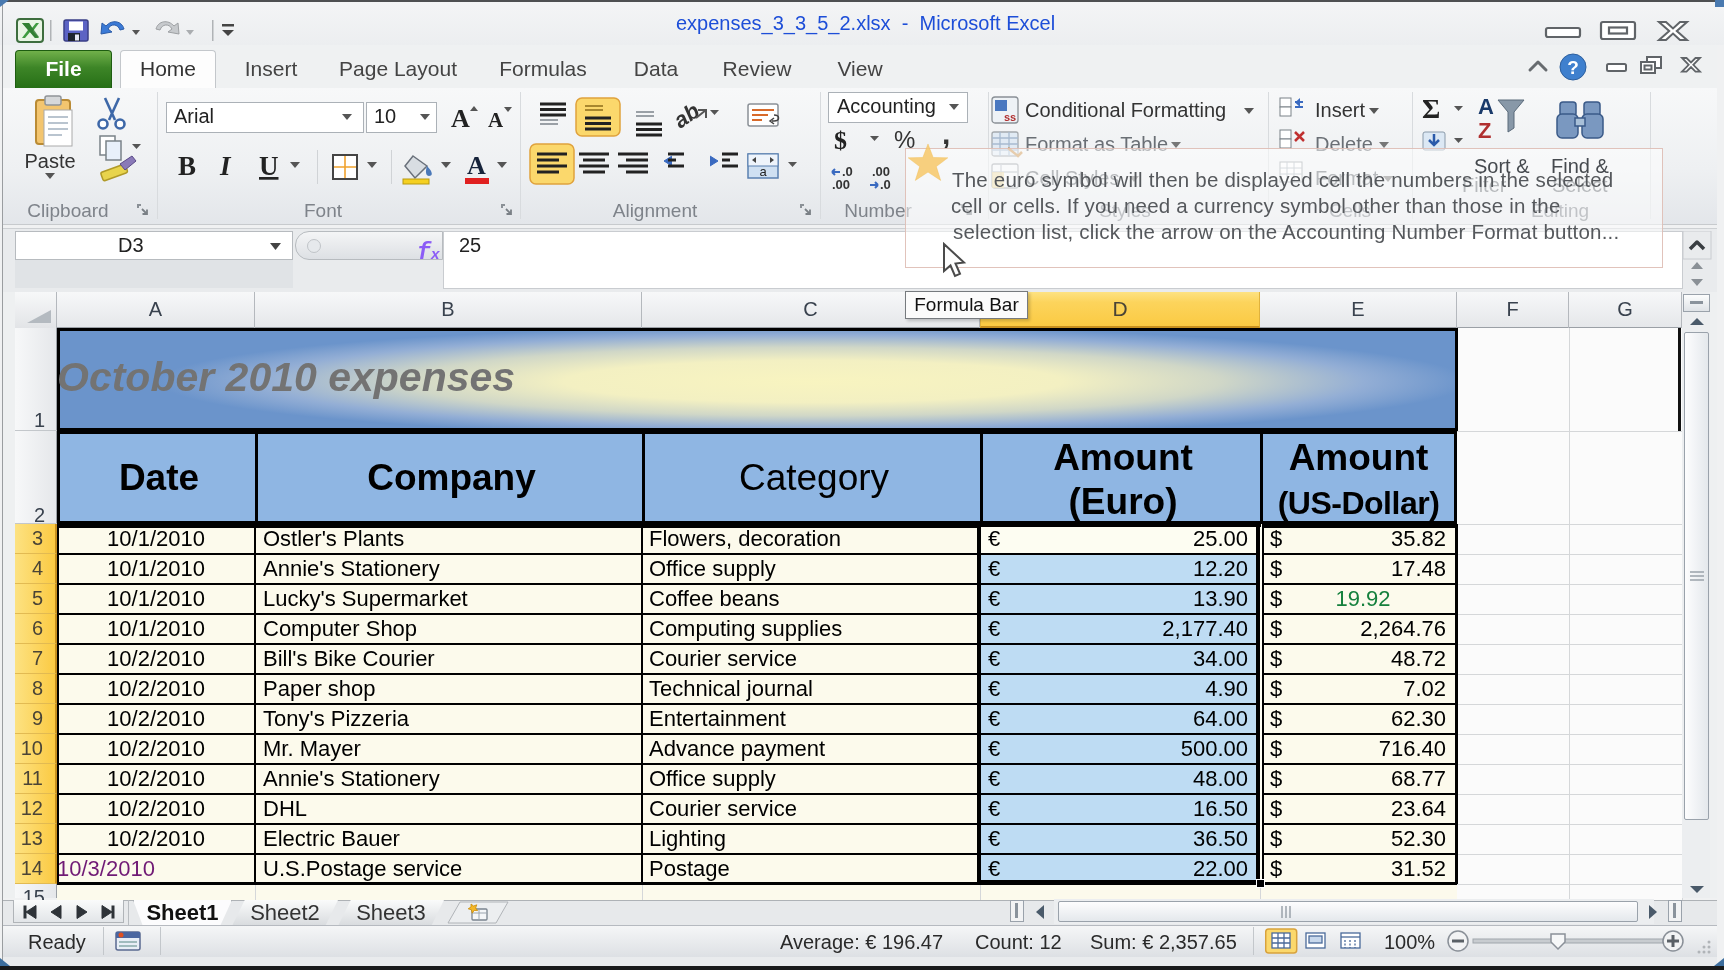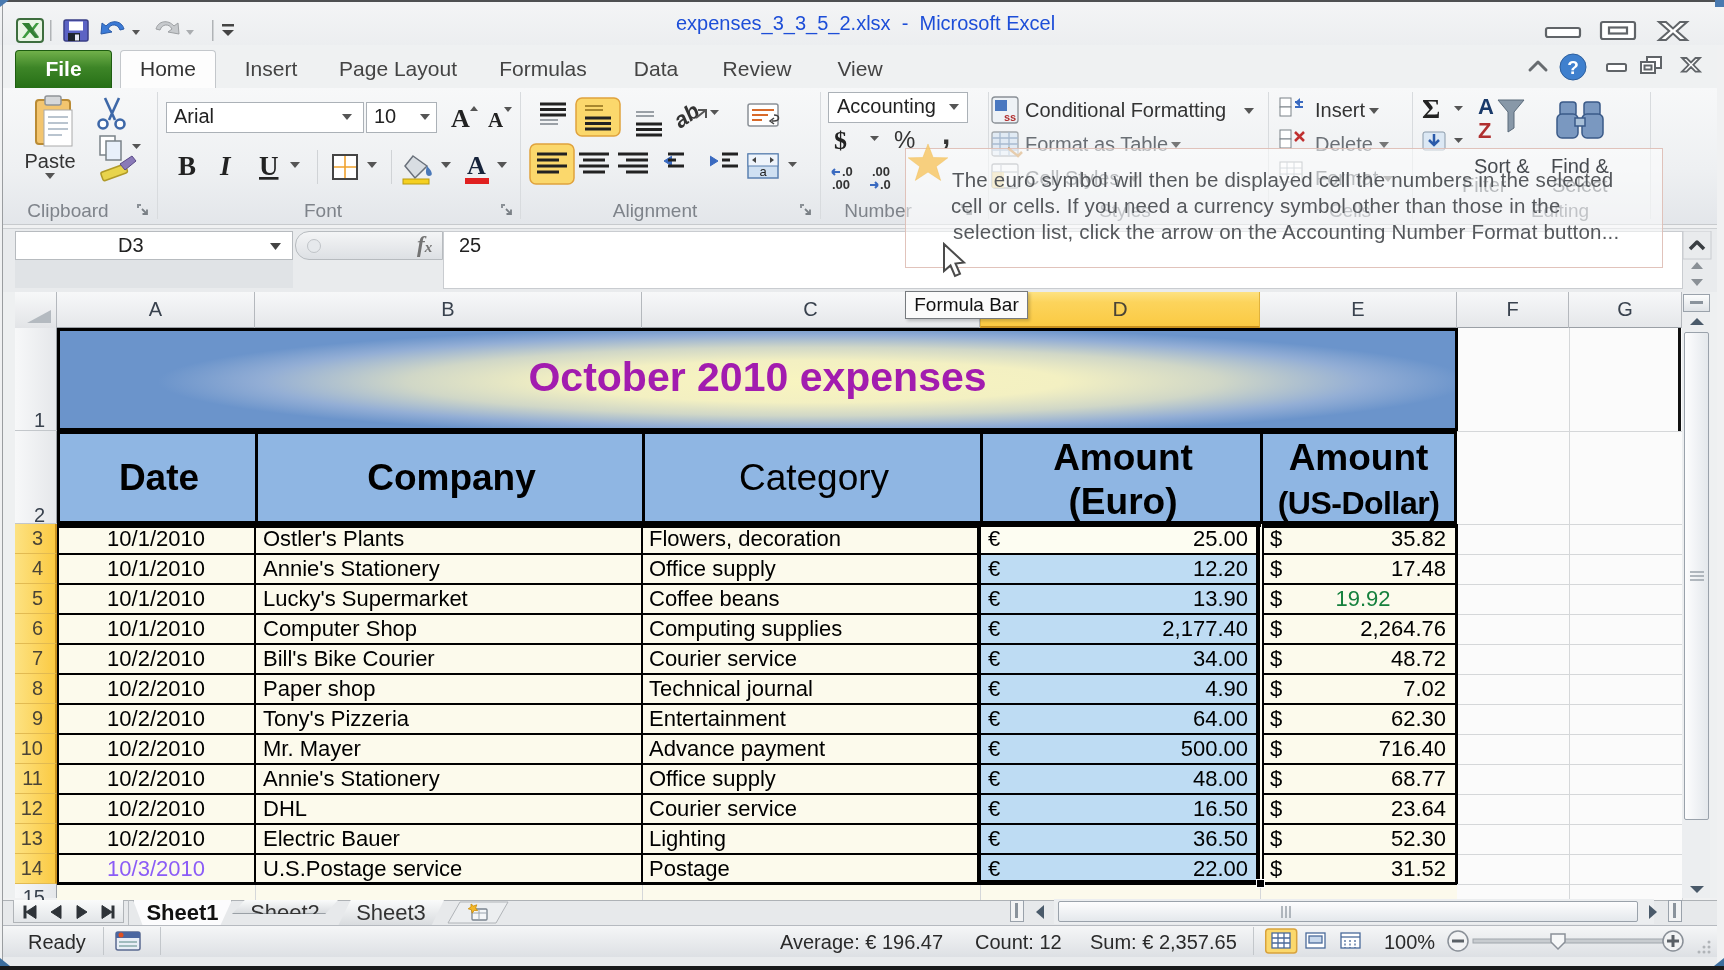--- a/index.html
+++ b/index.html
@@ -353,21 +353,21 @@
 <div class="a" style="left:15px;top:231px;width:278px;height:29px;background:#fff;border:1px solid #b7bbbf"></div>
 <div class="a" style="left:15px;top:260px;width:278px;height:28px;background:#e0e3e6"></div>
 <div class="a" style="left:118px;top:234px;width:60px;font-size:20px;color:#222">D3</div>
 <svg class="a" style="left:269px;top:242px" width="13" height="9">
     <path d="M1 1 l11 0 l-5.5 7 z" fill="#444"></path>
   </svg>
 <div class="a" style="left:295px;top:231px;width:148px;height:29px;background:linear-gradient(#f4f5f6,#dde0e4);border:1px solid #b7bbbf;border-radius:14px 0 0 14px"></div>
 <svg class="a" style="left:306px;top:238px" width="16" height="16">
     <circle cx="8" cy="8" r="6.5" fill="#e6e9ec" stroke="#c0c4c8" stroke-width="1"></circle>
   </svg>
-<div class="a" style="left:417px;top:232px;width:40px;font-size:23px;font-weight:bold;font-style:italic;color:#737373;font-family:Liberation Serif, serif">f<span style="font-size:15px">x</span></div>
+<div class="a" style="left:417px;top:240px;width:40px;font-size:23px;font-weight:bold;font-style:italic;color:#8b5cf6;font-family:Liberation Mono, monospace">f<span style="font-size:15px">x</span></div>
 <div class="a" style="left:443px;top:231px;width:1240px;height:58px;background:#fff;border:1px solid #c9ccd0"></div>
 <div class="a" style="left:459px;top:234px;width:100px;font-size:20px;color:#222">25</div>
 <svg class="a" style="left:1683px;top:231px" width="30" height="60" viewBox="0 0 30 60">
 <rect x="0" y="0" width="28" height="28" fill="#e9ebed" stroke="#c9ccd0" stroke-width="1"></rect>
 <path d="M7 18 l7 -7 l7 7" fill="none" stroke="#3a3e42" stroke-width="3.5" stroke-linejoin="round"></path>
 <path d="M8 38 l6 -7 l6 7 z" fill="#8a9096"></path>
 <path d="M8 48 l12 0 l-6 7 z" fill="#8a9096"></path>
 </svg>
 <div class="a" style="left:3px;top:292px;width:1714px;height:606px;background:#eef0f1"></div>
 <div class="a" style="left:57px;top:328px;width:1400px;height:572px;background:#fcfaec"></div>
@@ -386,21 +386,21 @@
 <div class="a" style="left:1457px;top:764px;width:225px;height:1px;background:#d5d7d9"></div>
 <div class="a" style="left:1457px;top:794px;width:225px;height:1px;background:#d5d7d9"></div>
 <div class="a" style="left:1457px;top:824px;width:225px;height:1px;background:#d5d7d9"></div>
 <div class="a" style="left:1457px;top:854px;width:225px;height:1px;background:#d5d7d9"></div>
 <div class="a" style="left:1457px;top:884px;width:225px;height:1px;background:#d5d7d9"></div>
 <div class="a" style="left:255px;top:884px;width:1px;height:16px;background:#d5d7d9"></div>
 <div class="a" style="left:642px;top:884px;width:1px;height:16px;background:#d5d7d9"></div>
 <div class="a" style="left:980px;top:884px;width:1px;height:16px;background:#d5d7d9"></div>
 <div class="a" style="left:1260px;top:884px;width:1px;height:16px;background:#d5d7d9"></div>
 <div class="a" style="left:57px;top:328px;width:1401px;height:103px;border:3px solid #000;background:radial-gradient(ellipse 47% 57% at 54% 52%, #f8f4c0 0%, #f3f0c2 38%, #d0d7c7 62%, #93aed5 84%, #6b94cb 100%)"></div>
-<div class="a" style="left:57px;top:354px;width:1401px;height:52px;font-size:41px;font-weight:bold;color:#a21caf;text-align:center">October 2010 expenses</div>
+<div class="a" style="left:57px;top:354px;width:1401px;height:52px;font-size:41px;font-weight:bold;font-style:italic;color:#737373;">October 2010 expenses</div>
 <div class="a" style="left:57px;top:431px;width:201px;height:93px;background:#8fb6e3;border:3px solid #000;border-right:none;font-size:37px;font-weight:bold;color:#000;text-align:center;line-height:87px">Date</div>
 <div class="a" style="left:255px;top:431px;width:390px;height:93px;background:#8fb6e3;border:3px solid #000;border-right:none;font-size:37px;font-weight:bold;color:#000;text-align:center;line-height:87px">Company</div>
 <div class="a" style="left:642px;top:431px;width:341px;height:93px;background:#8fb6e3;border:3px solid #000;border-right:none;font-size:37px;font-weight:normal;color:#000;text-align:center;line-height:87px">Category</div>
 <div class="a" style="left:980px;top:431px;width:283px;height:93px;background:#8fb6e3;border:3px solid #000;border-right:none;font-size:37px;font-weight:bold;color:#000;text-align:center;padding-top:2px;line-height:44px">Amount<br>(Euro)</div>
 <div class="a" style="left:1260px;top:431px;width:197px;height:93px;background:#8fb6e3;border:3px solid #000;font-size:37px;font-weight:bold;color:#000;text-align:center;padding-top:2px;line-height:44px;white-space:nowrap">Amount<br><span style="font-size:32px;letter-spacing:-0.5px">(US-Dollar)</span></div>
 <div class="a" style="left:57px;top:523px;width:1400px;height:5px;background:#000"></div>
 <div class="a" style="left:981px;top:527px;width:276px;height:27px;background:#fdfdf2"></div>
 <div class="a" style="left:981px;top:554px;width:276px;height:328px;background:#bedcf3"></div>
 <div class="a" style="left:57px;top:524px;width:198px;height:30px;font-size:22px;color:#000;text-align:center;line-height:30px">10/1/2010</div>
 <div class="a" style="left:263px;top:524px;width:370px;height:30px;font-size:22px;color:#000;line-height:30px">Ostler's Plants</div>
@@ -472,21 +472,21 @@
 <div class="a" style="left:1080px;top:794px;width:168px;height:30px;font-size:22px;color:#000;text-align:right;line-height:30px">16.50</div>
 <div class="a" style="left:1270px;top:794px;width:30px;height:30px;font-size:22px;color:#000;line-height:30px">$</div>
 <div class="a" style="left:1280px;top:794px;width:166px;height:30px;font-size:22px;color:#000;text-align:right;line-height:30px">23.64</div>
 <div class="a" style="left:57px;top:824px;width:198px;height:30px;font-size:22px;color:#000;text-align:center;line-height:30px">10/2/2010</div>
 <div class="a" style="left:263px;top:824px;width:370px;height:30px;font-size:22px;color:#000;line-height:30px">Electric Bauer</div>
 <div class="a" style="left:649px;top:824px;width:320px;height:30px;font-size:22px;color:#000;line-height:30px">Lighting</div>
 <div class="a" style="left:988px;top:824px;width:30px;height:30px;font-size:22px;color:#000;line-height:30px">€</div>
 <div class="a" style="left:1080px;top:824px;width:168px;height:30px;font-size:22px;color:#000;text-align:right;line-height:30px">36.50</div>
 <div class="a" style="left:1270px;top:824px;width:30px;height:30px;font-size:22px;color:#000;line-height:30px">$</div>
 <div class="a" style="left:1280px;top:824px;width:166px;height:30px;font-size:22px;color:#000;text-align:right;line-height:30px">52.30</div>
-<div class="a" style="left:57px;top:854px;width:198px;height:30px;font-size:22px;color:#8b5cf6;text-align:center;line-height:30px">10/3/2010</div>
+<div class="a" style="left:57px;top:854px;width:198px;height:30px;font-size:22px;color:#701a75;line-height:30px">10/3/2010</div>
 <div class="a" style="left:263px;top:854px;width:370px;height:30px;font-size:22px;color:#000;line-height:30px">U.S.Postage service</div>
 <div class="a" style="left:649px;top:854px;width:320px;height:30px;font-size:22px;color:#000;line-height:30px">Postage</div>
 <div class="a" style="left:988px;top:854px;width:30px;height:30px;font-size:22px;color:#000;line-height:30px">€</div>
 <div class="a" style="left:1080px;top:854px;width:168px;height:30px;font-size:22px;color:#000;text-align:right;line-height:30px">22.00</div>
 <div class="a" style="left:1270px;top:854px;width:30px;height:30px;font-size:22px;color:#000;line-height:30px">$</div>
 <div class="a" style="left:1280px;top:854px;width:166px;height:30px;font-size:22px;color:#000;text-align:right;line-height:30px">31.52</div>
 <div class="a" style="left:57px;top:553px;width:1400px;height:2px;background:#000"></div>
 <div class="a" style="left:57px;top:583px;width:1400px;height:2px;background:#000"></div>
 <div class="a" style="left:57px;top:613px;width:1400px;height:2px;background:#000"></div>
 <div class="a" style="left:57px;top:643px;width:1400px;height:2px;background:#000"></div>
@@ -560,21 +560,21 @@
 <path d="M12 5.5 v13" stroke-width="3"></path>
 <path d="M23 5.5 l-10 6.5 l10 6.5 z" stroke-width="1"></path>
 <path d="M48 5.5 l-10 6.5 l10 6.5 z" stroke-width="1"></path>
 <path d="M64 5.5 l10 6.5 l-10 6.5 z" stroke-width="1"></path>
 <path d="M89 5.5 l10 6.5 l-10 6.5 z" stroke-width="1"></path>
 <path d="M100 5.5 v13" stroke-width="3"></path>
 </g>
 </svg>
 <div class="a" style="left:128px;top:900px;width:1px;height:25px;background:#b8bcc0"></div>
 <div class="a" style="left:133px;top:900px;width:99px;height:26px;background:#fcfcfd;border:1px solid #9aa0a6;border-top:none;transform:perspective(10px);clip-path:polygon(0 0, 100% 0, 88% 100%, 10% 100%);font-size:22px;font-weight:bold;color:#111;text-align:center;line-height:25px">Sheet1</div>
-<div class="a" style="left:232px;top:900px;width:106px;height:14px;background:linear-gradient(#fafbfb,#d9dcdf);clip-path:polygon(12% 0, 100% 0, 88% 100%, 0 100%);border-bottom:1px solid #9aa0a6;font-size:22px;color:#333;text-align:center;line-height:25px">Sheet2</div>
+<div class="a" style="left:232px;top:900px;width:106px;height:26px;background:linear-gradient(#fafbfb,#d9dcdf);clip-path:polygon(12% 0, 100% 0, 88% 100%, 0 100%);border-bottom:1px solid #9aa0a6;font-size:22px;color:#333;text-align:center;line-height:25px">Sheet2</div>
 <div class="a" style="left:338px;top:900px;width:106px;height:26px;background:linear-gradient(#fafbfb,#d9dcdf);clip-path:polygon(12% 0, 100% 0, 88% 100%, 0 100%);border-bottom:1px solid #9aa0a6;font-size:22px;color:#333;text-align:center;line-height:25px">Sheet3</div>
 <svg class="a" style="left:446px;top:900px" width="66" height="25" viewBox="0 0 66 25">
 <path d="M2 23 L14 2 L62 2 L50 23 Z" fill="#eceef0" stroke="#b0b4b8" stroke-width="1"></path>
 <rect x="26" y="9" width="15" height="11" rx="1" fill="#f4f6f8" stroke="#7a848e" stroke-width="1.3"></rect>
 <path d="M26 13 h15 M33 9 v11" stroke="#9aa4ae" stroke-width="1"></path>
 <path d="M25 4 l2.6 2 l3.2 -1.2 l-1.2 3.2 l2 2.6 l-3.4 -0.2 l-2 2.8 l-0.8 -3.4 l-3.2 -1 l2.8 -1.8 z" fill="#f5b726" stroke="#c88a08" stroke-width="0.8"></path>
 </svg>
 <div class="a" style="left:1010px;top:900px;width:14px;height:22px;background:#f2f3f4;border:1px solid #9aa2ab"></div>
 <div class="a" style="left:1015px;top:903px;width:3px;height:15px;background:#8a939c"></div>
 <svg class="a" style="left:1030px;top:902px" width="20" height="20">

